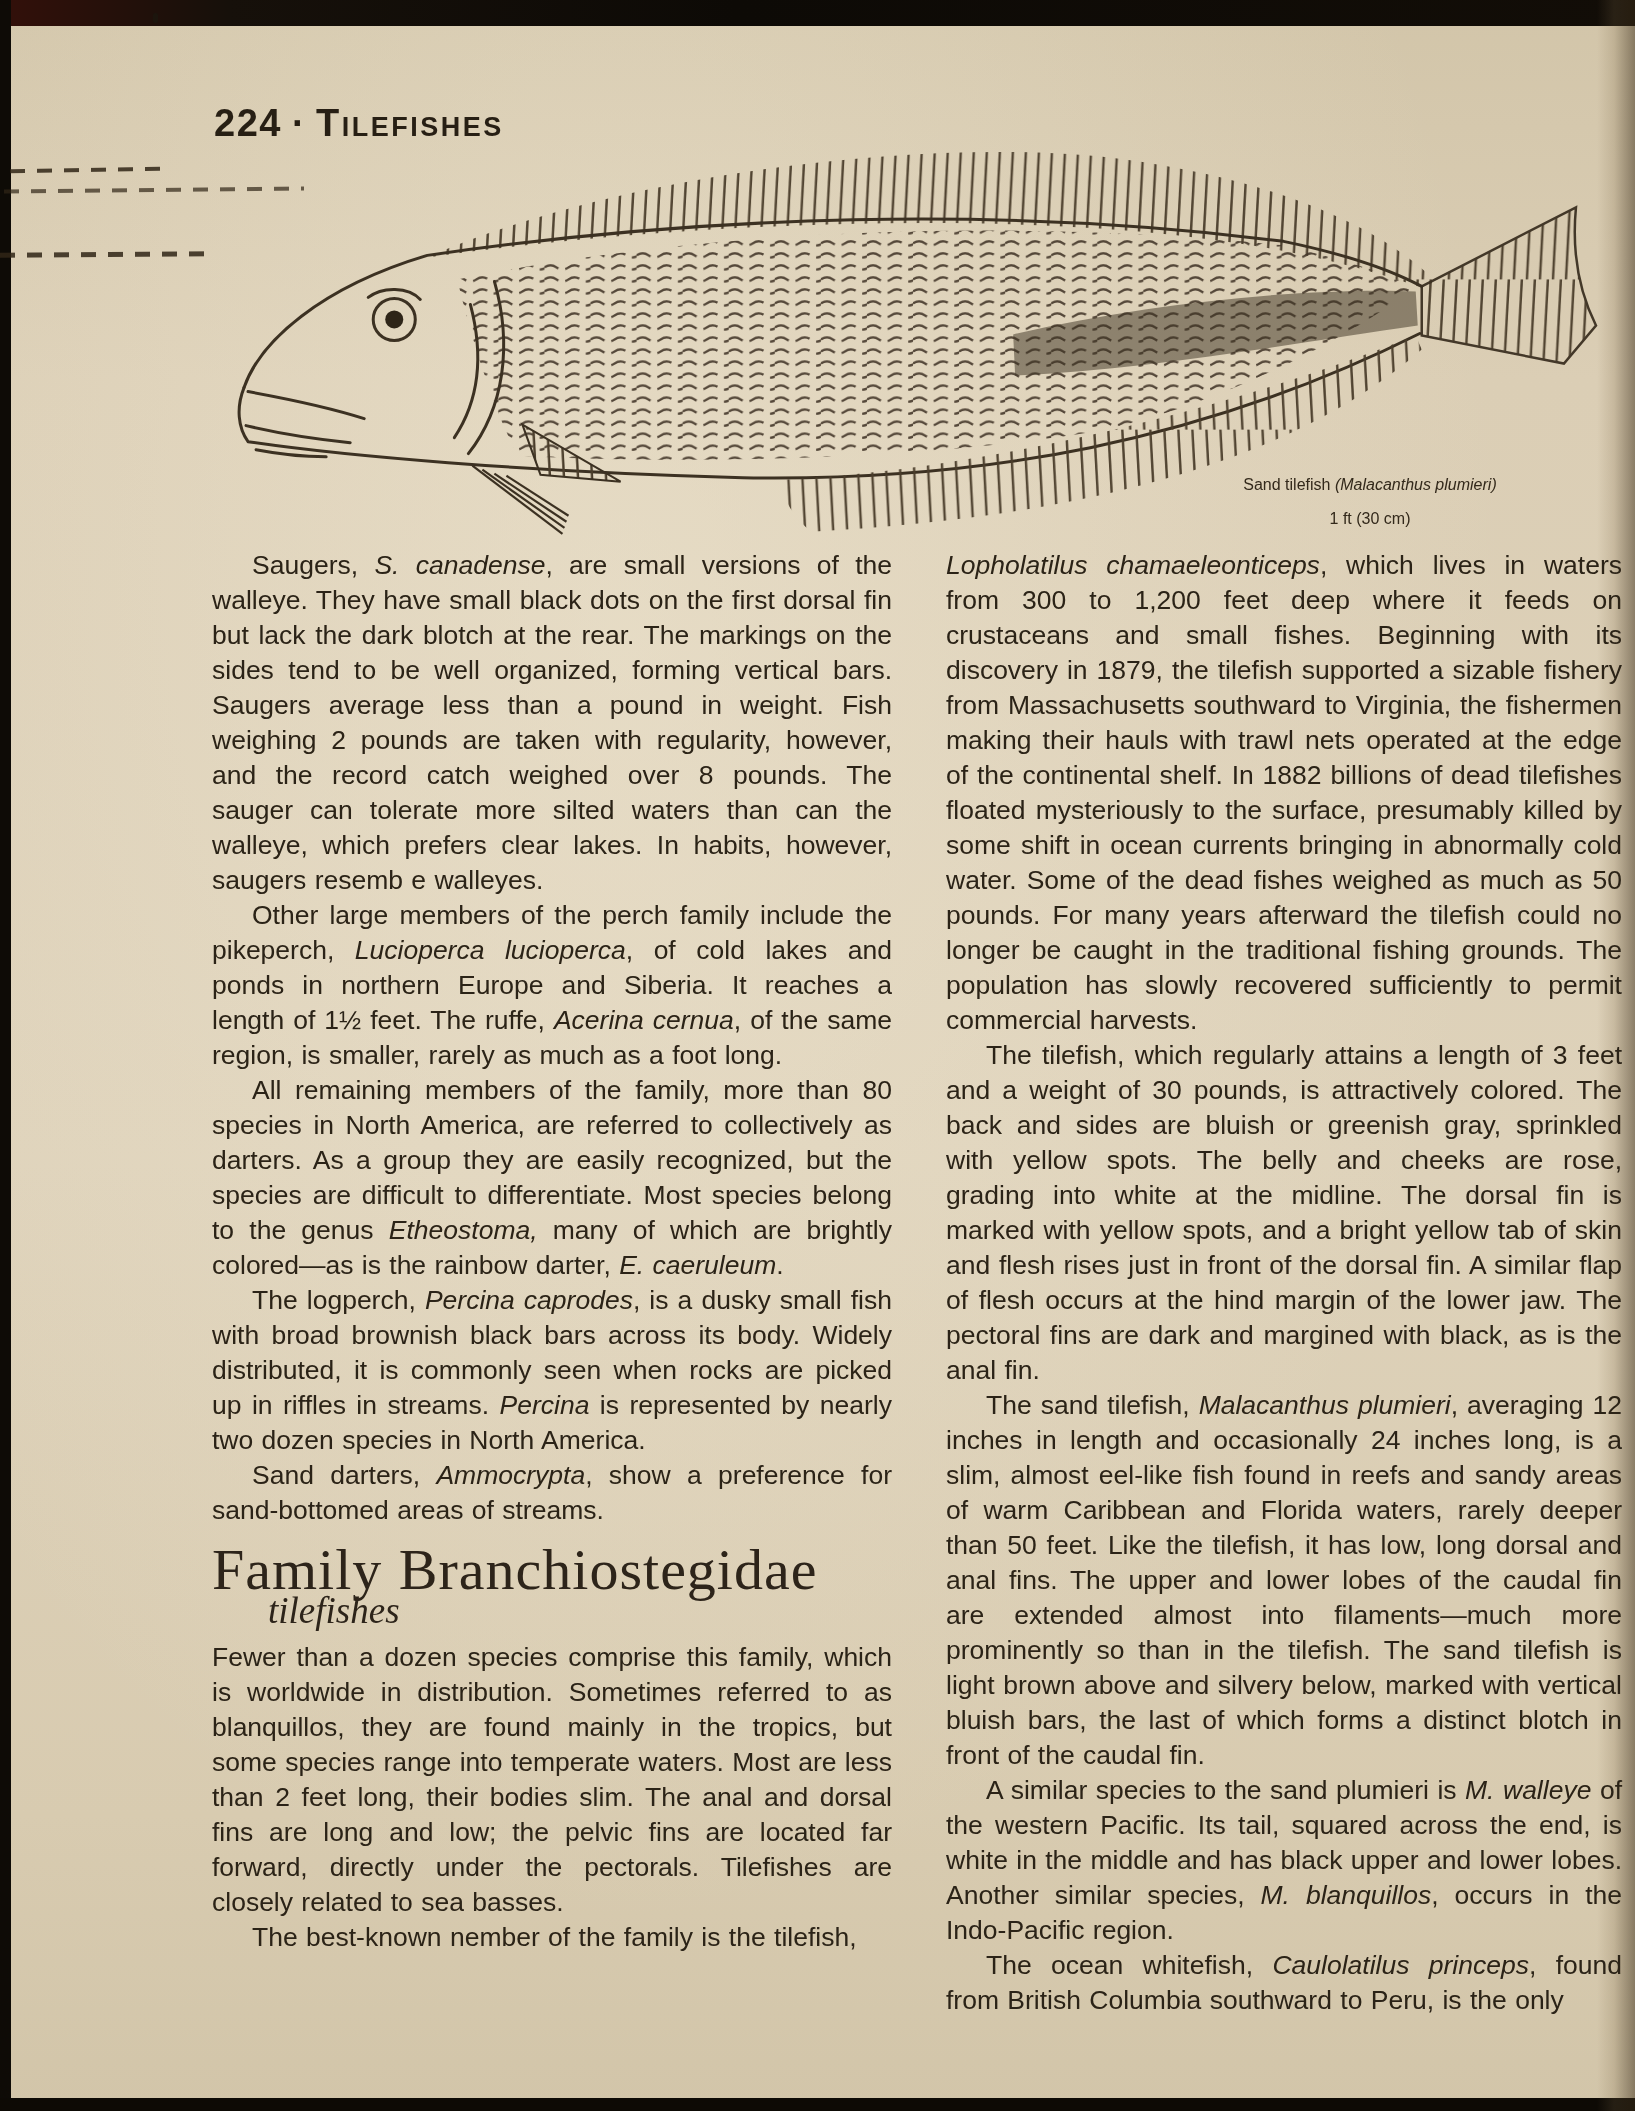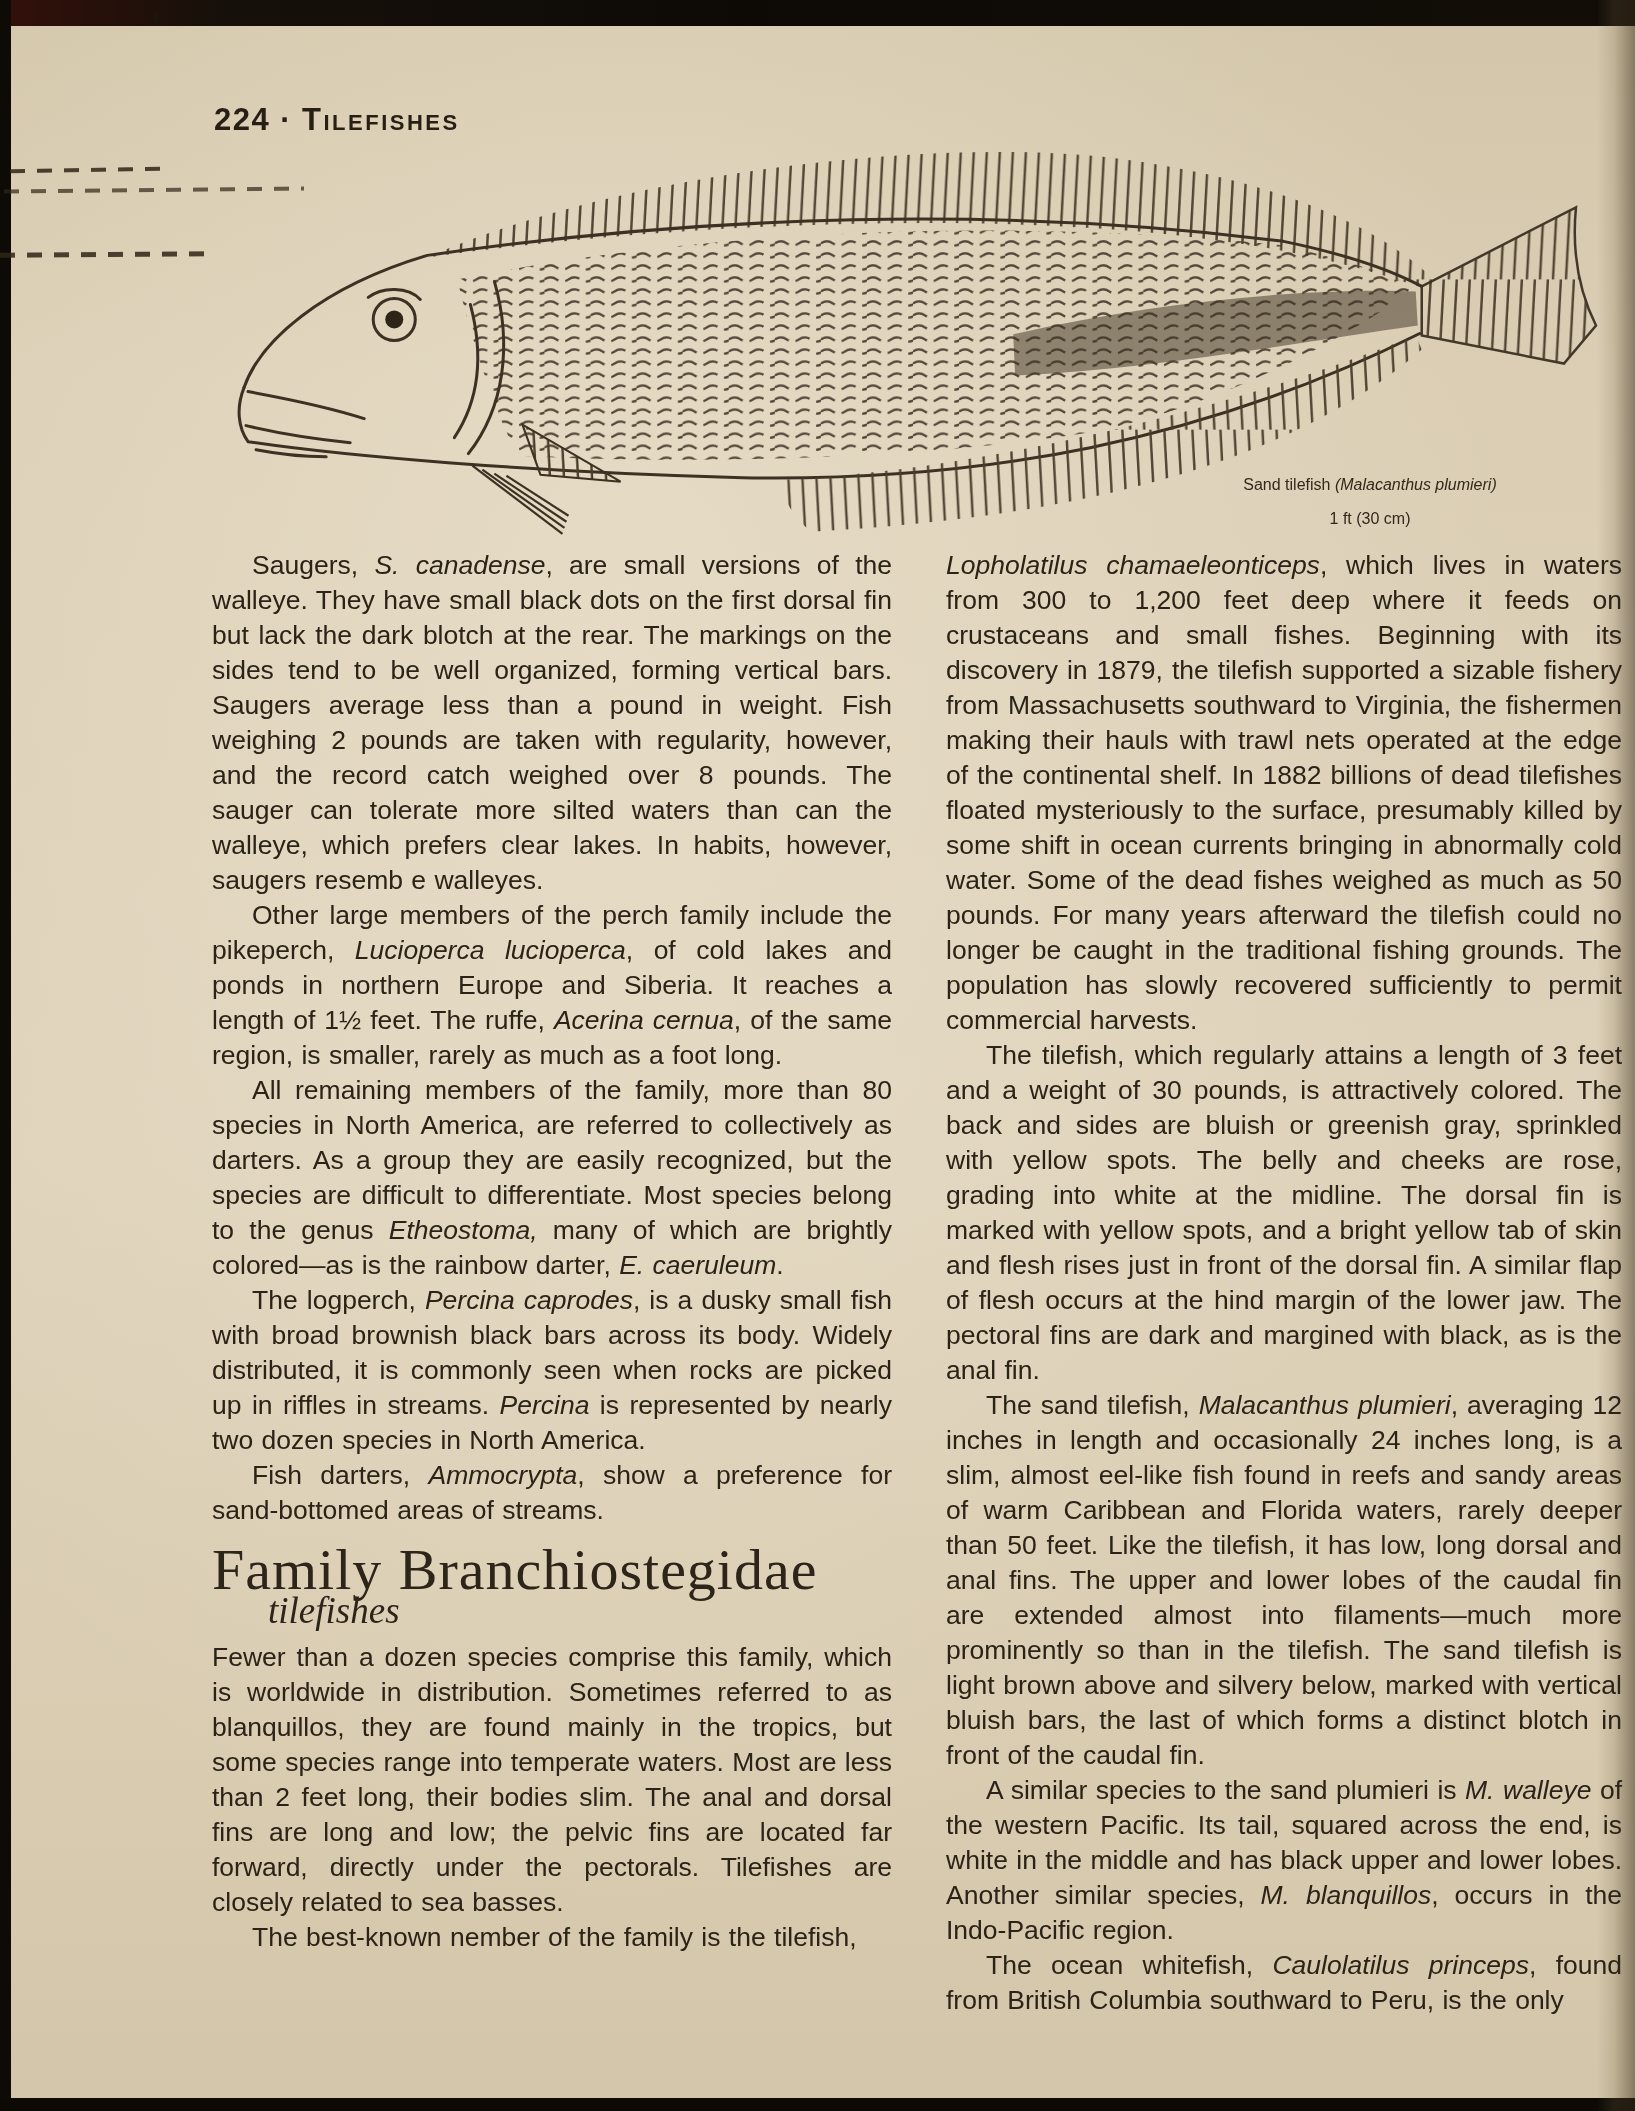--- a/index.html
+++ b/index.html
@@ -17,21 +17,21 @@
   .edge-bottom{position:absolute;left:0;bottom:0;width:100%;height:13px;background:#0d0a05;}
   .edge-right{position:absolute;right:0;top:0;width:38px;height:100%;
     background:linear-gradient(270deg,rgba(58,44,24,0.50),rgba(124,104,72,0.22) 55%,rgba(124,104,72,0) 100%);}
   .scratch{position:absolute;height:4px;opacity:.85;
     background:repeating-linear-gradient(90deg,#302516 0 15px,transparent 15px 27px);}
   .s1{left:10px;top:168px;width:150px;transform:rotate(-1deg);}
   .s2{left:4px;top:188px;width:300px;transform:rotate(-0.6deg);opacity:.7;}
   .s3{left:0px;top:252px;width:215px;height:5px;transform:rotate(-0.4deg);}
   .dot{position:absolute;left:153px;top:13px;width:5px;height:10px;background:#1c150d;border-radius:2px;}
   
-  .header{position:absolute;left:214px;top:102px;font-size:31px;font-weight:700;
+  .header{position:absolute;left:214px;top:102px;font-size:38px;font-weight:700;
     letter-spacing:1.5px;color:#271f14;}
   .header .sc{font-variant:small-caps;letter-spacing:2.5px;}
   .header .sep{padding:0 10px;}
   
   .fish{position:absolute;left:222px;top:128px;width:1382px;height:418px;}
   .caption{position:absolute;left:1120px;top:468px;width:500px;text-align:center;
     font-size:16px;line-height:34px;color:#33291b;}
   
   .col{position:absolute;top:548px;text-align:justify;font-size:26.5px;line-height:35px;
     color:#2b2317;word-spacing:1px;}
@@ -125,21 +125,21 @@
     <div><span>Sand tilefish </span><i>(Malacanthus plumieri)</i></div>
     <div>1 ft (30 cm)</div>
   </div>
 
   <div class="col left">
     <div>
         <p class="para indent"><span>Saugers, </span><i>S. canadense</i><span>, are small versions of the walleye. They have small black dots on the first dorsal fin but lack the dark blotch at the rear. The markings on the sides tend to be well organized, forming vertical bars. Saugers average less than a pound in weight. Fish weighing 2 pounds are taken with regularity, however, and the record catch weighed over 8 pounds. The sauger can tolerate more silted waters than can the walleye, which prefers clear lakes. In habits, however, saugers resemb e walleyes.</span></p>
         <p class="para indent"><span>Other large members of the perch family include the pikeperch, </span><i>Lucioperca lucioperca</i><span>, of cold lakes and ponds in northern Europe and Siberia. It reaches a length of 1½ feet. The ruffe, </span><i>Acerina cernua</i><span>, of the same region, is smaller, rarely as much as a foot long.</span></p>
         <p class="para indent"><span>All remaining members of the family, more than 80 species in North America, are referred to collectively as darters. As a group they are easily recognized, but the species are difficult to differentiate. Most species belong to the genus </span><i>Etheostoma,</i><span> many of which are brightly colored—as is the rainbow darter, </span><i>E. caeruleum</i><span>.</span></p>
         <p class="para indent"><span>The logperch, </span><i>Percina caprodes</i><span>, is a dusky small fish with broad brownish black bars across its body. Widely distributed, it is commonly seen when rocks are picked up in riffles in streams. </span><i>Percina</i><span> is represented by nearly two dozen species in North America.</span></p>
-        <p class="para indent"><span>Fish darters, </span><i>Ammocrypta</i><span>, show a preference for sand-bottomed areas of streams.</span></p>
+        <p class="para indent"><span>Sand darters, </span><i>Ammocrypta</i><span>, show a preference for sand-bottomed areas of streams.</span></p>
       </div>
     <h2 class="family-heading">Family Branchiostegidae</h2>
     <div class="family-sub">tilefishes</div>
     <div>
         <p class="para"><span>Fewer than a dozen species comprise this family, which is worldwide in distribution. Sometimes referred to as blanquillos, they are found mainly in the tropics, but some species range into temperate waters. Most are less than 2 feet long, their bodies slim. The anal and dorsal fins are long and low; the pelvic fins are located far forward, directly under the pectorals. Tilefishes are closely related to sea basses.</span></p>
         <p class="para indent"><span>The best-known nember of the family is the tilefish,</span></p>
       </div>
   </div>
 
   <div class="col right">

